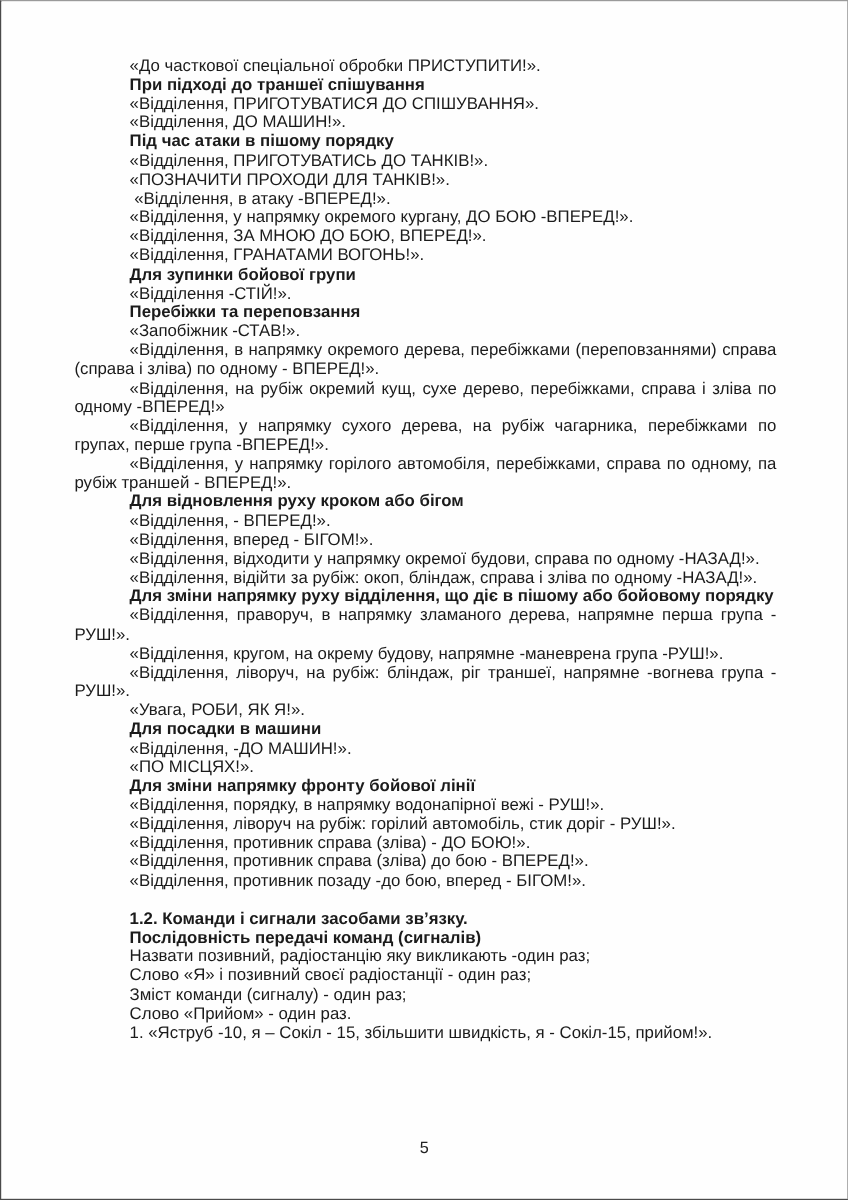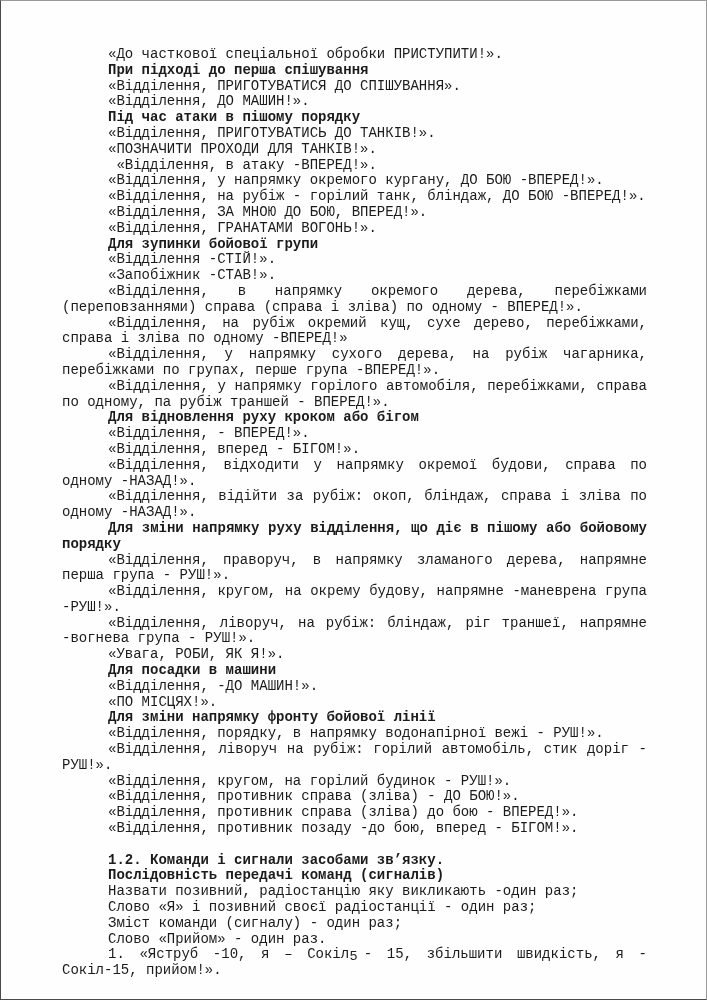--- a/index.html
+++ b/index.html
@@ -9,21 +9,21 @@
   }
   .page {
     position: relative;
     width: 707px;
     height: 1000px;
     box-sizing: border-box;
     background: #fefefe;
     border: 1px solid #9a9a9a;
     border-left-color: #4a4a4a;
     border-bottom-color: #4a4a4a;
-    font-family: Liberation Mono, monospace;
+    font-family: Liberation Sans, sans-serif;
     color: #1b1b1b;
     overflow: hidden;
   }
   .doc-body {
     position: absolute;
     top: 46px;
     left: 61px;
     width: 585px;
     font-size: 14px;
     line-height: 15.8px;
@@ -48,33 +48,33 @@
     font-size: 13.5px;
     color: #222222;
   }
 </style>
 </head>
 <body>
 
 <div class="page">
   <div class="doc-body">
       <p class="para">«До часткової спеціальної обробки ПРИСТУПИТИ!».</p>
-      <p class="para bold">При підході до перша спішування</p>
+      <p class="para bold">При підході до траншеї спішування</p>
       <p class="para">«Відділення, ПРИГОТУВАТИСЯ ДО СПІШУВАННЯ».</p>
       <p class="para">«Відділення, ДО МАШИН!».</p>
       <p class="para bold">Під час атаки в пішому порядку</p>
       <p class="para">«Відділення, ПРИГОТУВАТИСЬ ДО ТАНКІВ!».</p>
       <p class="para">«ПОЗНАЧИТИ ПРОХОДИ ДЛЯ ТАНКІВ!».</p>
       <p class="para">&nbsp;«Відділення, в атаку -ВПЕРЕД!».</p>
       <p class="para">«Відділення, у напрямку окремого кургану, ДО БОЮ -ВПЕРЕД!».</p>
-      <p class="para">«Відділення, на рубіж - горілий танк, бліндаж, ДО БОЮ -ВПЕРЕД!».</p>
       <p class="para">«Відділення, ЗА МНОЮ ДО БОЮ, ВПЕРЕД!».</p>
       <p class="para">«Відділення, ГРАНАТАМИ ВОГОНЬ!».</p>
       <p class="para bold">Для зупинки бойової групи</p>
       <p class="para">«Відділення -СТІЙ!».</p>
+      <p class="para bold">Перебіжки та переповзання</p>
       <p class="para">«Запобіжник -СТАВ!».</p>
       <p class="para">«Відділення, в напрямку окремого дерева, перебіжками (переповзаннями) справа (справа і зліва) по одному - ВПЕРЕД!».</p>
       <p class="para">«Відділення, на рубіж окремий кущ, сухе дерево, перебіжками, справа і зліва по одному -ВПЕРЕД!»</p>
       <p class="para">«Відділення, у напрямку сухого дерева, на рубіж чагарника, перебіжками по групах, перше група -ВПЕРЕД!».</p>
       <p class="para">«Відділення, у напрямку горілого автомобіля, перебіжками, справа по одному, па рубіж траншей - ВПЕРЕД!».</p>
       <p class="para bold">Для відновлення руху кроком або бігом</p>
       <p class="para">«Відділення, - ВПЕРЕД!».</p>
       <p class="para">«Відділення, вперед - БІГОМ!».</p>
       <p class="para">«Відділення, відходити у напрямку окремої будови, справа по одному -НАЗАД!».</p>
       <p class="para">«Відділення, відійти за рубіж: окоп, бліндаж, справа і зліва по одному -НАЗАД!».</p>
@@ -82,21 +82,20 @@
       <p class="para">«Відділення, праворуч, в напрямку зламаного дерева, напрямне перша група - РУШ!».</p>
       <p class="para">«Відділення, кругом, на окрему будову, напрямне -маневрена група -РУШ!».</p>
       <p class="para">«Відділення, ліворуч, на рубіж: бліндаж, ріг траншеї, напрямне -вогнева група - РУШ!».</p>
       <p class="para">«Увага, РОБИ, ЯК Я!».</p>
       <p class="para bold">Для посадки в машини</p>
       <p class="para">«Відділення, -ДО МАШИН!».</p>
       <p class="para">«ПО МІСЦЯХ!».</p>
       <p class="para bold">Для зміни напрямку фронту бойової лінії</p>
       <p class="para">«Відділення, порядку, в напрямку водонапірної вежі - РУШ!».</p>
       <p class="para">«Відділення, ліворуч на рубіж: горілий автомобіль, стик доріг - РУШ!».</p>
-      <p class="para">«Відділення, кругом, на горілий будинок - РУШ!».</p>
       <p class="para">«Відділення, противник справа (зліва) - ДО БОЮ!».</p>
       <p class="para">«Відділення, противник справа (зліва) до бою - ВПЕРЕД!».</p>
       <p class="para">«Відділення, противник позаду -до бою, вперед - БІГОМ!».</p>
       <p class="para spacer"></p>
       <p class="para bold">1.2. Команди і сигнали засобами зв’язку.</p>
       <p class="para bold">Послідовність передачі команд (сигналів)</p>
       <p class="para">Назвати позивний, радіостанцію яку викликають -один раз;</p>
       <p class="para">Слово «Я» і позивний своєї радіостанції - один раз;</p>
       <p class="para">Зміст команди (сигналу) - один раз;</p>
       <p class="para">Слово «Прийом» - один раз.</p>

